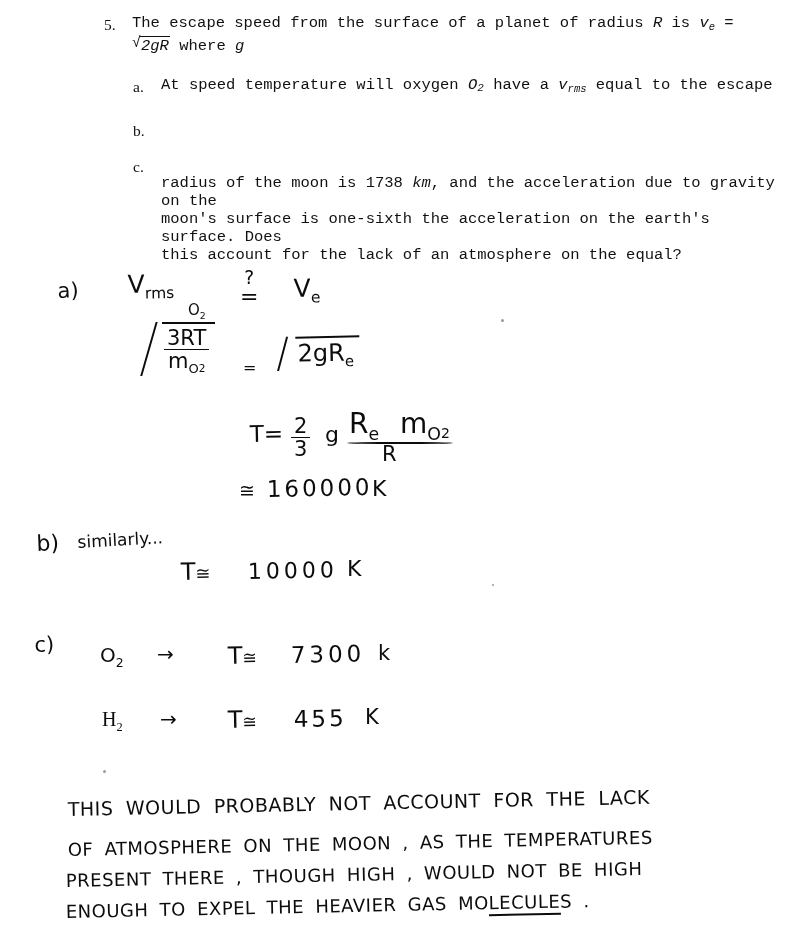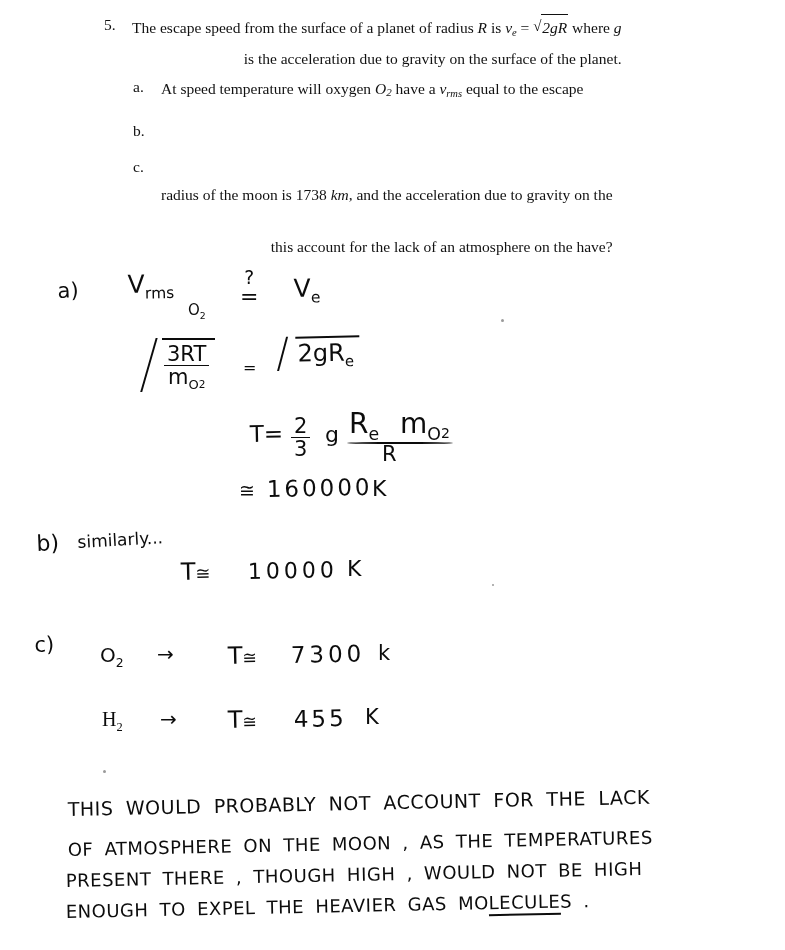--- a/index.html
+++ b/index.html
@@ -30,23 +30,23 @@
   }
   .prob-num {
     width: 28px;
     flex: 0 0 28px;
     font-size: 15.5px;
     line-height: 21px;
     font-family: "Liberation Serif", serif;
   }
   .prob-body {
     font-size: 15.5px;
-    line-height: 26px;
-    text-align: right;
-    font-family: Liberation Serif, serif;
+    line-height: 18px;
+    text-align: left;
+    font-family: Liberation Mono, monospace;
   }
   .it { font-style: italic; }
   .sub {
     font-size: 10.5px;
     vertical-align: -0.28em;
     font-style: italic;
   }
   .sub-up {
     font-size: 11px;
     vertical-align: -0.2em;
@@ -157,42 +157,41 @@
 </style>
 </head>
 <body>
 
 <div class="printed">
 
   <div class="prob-row" style="left:104px; top:14px; width:672px;">
     <div class="prob-num">5.</div>
     <div class="prob-body">
       <span>The escape speed from the surface of a planet of radius </span><span class="it">R</span><span> is </span><span class="it">v</span><span class="sub">e</span><span> = </span><span class="sqrt-wrap"><span class="sqrt-in">2gR</span></span><span> where </span><span class="it">g</span><br>
-      <span>is the acceleration due to gravity on the surface of the planet.</span>
     </div>
   </div>
 
   <div class="prob-row" style="left:133px; top:76px; width:640px;">
     <div class="prob-num">a.</div>
     <div class="prob-body">
       <span>At speed temperature will oxygen </span><span class="it">O</span><span class="sub-up">2</span><span> have a </span><span class="it">v</span><span class="sub">rms</span><span> equal to the escape</span><br>
     </div>
   </div>
 
   <div class="prob-row" style="left:133px; top:120px; width:640px;">
     <div class="prob-num">b.</div>
   </div>
 
   <div class="prob-row" style="left:133px; top:156px; width:645px;">
     <div class="prob-num">c.</div>
     <div class="prob-body">
       <br>
       <span>radius of the moon is 1738 </span><span class="it">km</span><span>, and the acceleration due to gravity on the</span><br>
-      <br>
-      <span>this account for the lack of an atmosphere on the have?</span>
+      <span>moon's surface is one-sixth the acceleration on the earth's surface.  Does</span><br>
+      <span>this account for the lack of an atmosphere on the equal?</span>
     </div>
   </div>
 
 </div>
 
 <div class="hand">
 
   
   <div class="hw hw-skew" style="left:58px; top:281px; font-size:21px;">a)</div>
 
@@ -204,21 +203,21 @@
   </div>
   <div class="hw qmark-eq" style="left:240px; top:269px; font-size:22px;">
     <span class="q">?</span>
     <span class="eqs">=</span>
   </div>
   <div class="hw hw-skew1" style="left:294px; top:276px; font-size:25px;">
     <span>V</span><span class="hsub">e</span>
   </div>
 
   
-  <div class="hw" style="left:146px; top:338px; font-size:21px;">
+  <div class="hw" style="left:146px; top:322px; font-size:21px;">
     <span class="hsqrt">
       <span class="rad">
         <span class="frac">
           <span class="num">3RT</span>
           <span class="den"><span>m</span><span class="hsub">O</span><span class="hsub" style="font-size:0.5em;">2</span></span>
         </span>
       </span>
     </span>
   </div>
 

